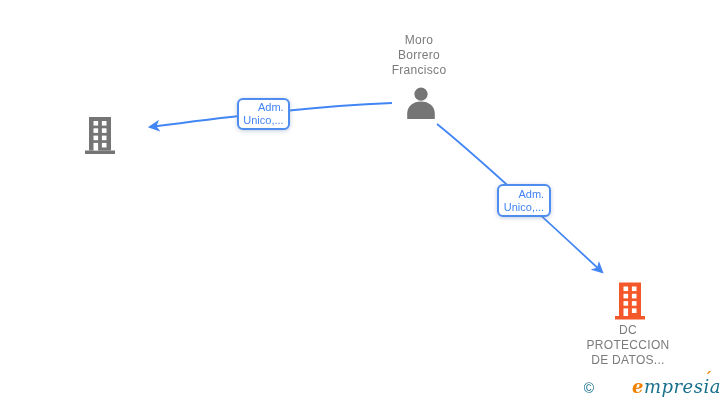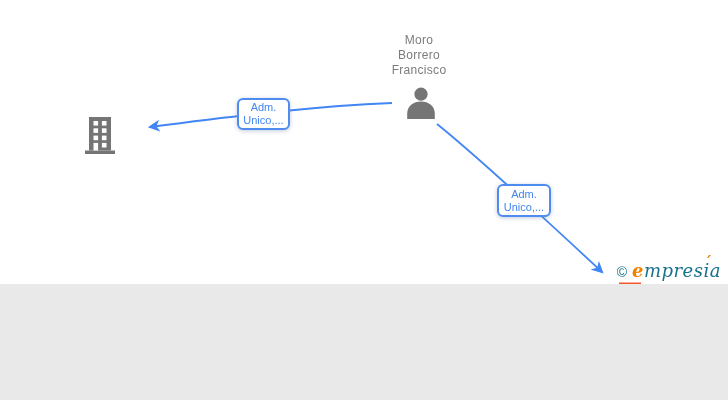--- a/index.html
+++ b/index.html
@@ -12,21 +12,21 @@
     --label-border:#4e8cf0;
     --label-bg:#ffffff;
     --logo-teal:#17708c;
     --logo-orange:#f08200;
   }
   *{margin:0;padding:0;box-sizing:border-box;}
   html,body{background:#e9e9e9;}
   body{font-family:"Liberation Sans", sans-serif;}
   .stage{
     position:relative;
-    width:728px;height:284px;
+    width:728px;height:400px;
     background:var(--bg);
     overflow:hidden;
   }
   .edges{position:absolute;left:0;top:0;z-index:1;}
   .edge{fill:none;stroke:var(--link-blue);stroke-width:1.8;}
   .arrowhead{fill:var(--link-blue);stroke:none;}
 
   .node-label{
     position:absolute;z-index:2;
     color:var(--node-text);
@@ -47,39 +47,40 @@
   .icon-orange{fill:var(--icon-orange);}
 
   .edge-label{
     position:absolute;z-index:3;
     background:var(--label-bg);
     border:2px solid var(--label-border);
     border-radius:6px;
     color:var(--label-text);
     font-size:11px;line-height:13px;
     display:flex;align-items:center;justify-content:center;
-    text-align:center;white-space:pre-wrap;
+    text-align:right;white-space:pre-wrap;
     box-shadow:0 1px 4px rgba(120,140,180,.45);
     cursor:pointer;
   }
   .edge-label-1{left:237px;top:98px;width:53px;height:32px;}
   .edge-label-2{left:497px;top:184px;width:54px;height:33px;}
 
   .footer-logo{
     position:absolute;right:7px;bottom:3px;z-index:2;
     display:flex;align-items:baseline;gap:5px;
     cursor:pointer;
   }
   .copyright{color:var(--logo-teal);font-size:14px;}
   .brand{
     font-family:"DejaVu Serif", serif;
     font-style:italic;
     font-size:18px;
     color:var(--logo-teal);
     letter-spacing:.5px;
+    margin-left:33px;
   }
   .brand-e{color:var(--logo-orange);font-weight:bold;}
   .i-wrap{position:relative;display:inline-block;}
   .i-accent{
     position:absolute;left:1px;top:-7px;
     color:var(--logo-orange);
     font-size:15px;font-weight:bold;font-style:normal;
   }
 </style>
 </head>
@@ -133,20 +134,23 @@
       <rect x="8.5" y="4" width="4.6" height="4.6"></rect>
       <rect x="16.9" y="4" width="4.6" height="4.6"></rect>
       <rect x="8.5" y="11.3" width="4.6" height="4.6"></rect>
       <rect x="16.9" y="11.3" width="4.6" height="4.6"></rect>
       <rect x="8.5" y="18.6" width="4.6" height="4.6"></rect>
       <rect x="16.9" y="18.6" width="4.6" height="4.6"></rect>
       <rect x="8.5" y="25.9" width="4.6" height="7.6"></rect>
       <rect x="16.9" y="25.9" width="4.6" height="4.6"></rect>
     </g>
   </svg>
+  <div class="node-label dc-label">DC
+PROTECCION
+DE DATOS...</div>
 
   <div class="edge-label edge-label-1">Adm.
 Unico,...</div>
   <div class="edge-label edge-label-2">Adm.
 Unico,...</div>
 
   <div class="footer-logo">
     <span class="copyright">©</span>
     <span class="brand"><span class="brand-e">e</span><span>mpres</span><span class="i-wrap"><span class="i-accent">´</span><span>i</span></span><span>a</span></span>
   </div>

